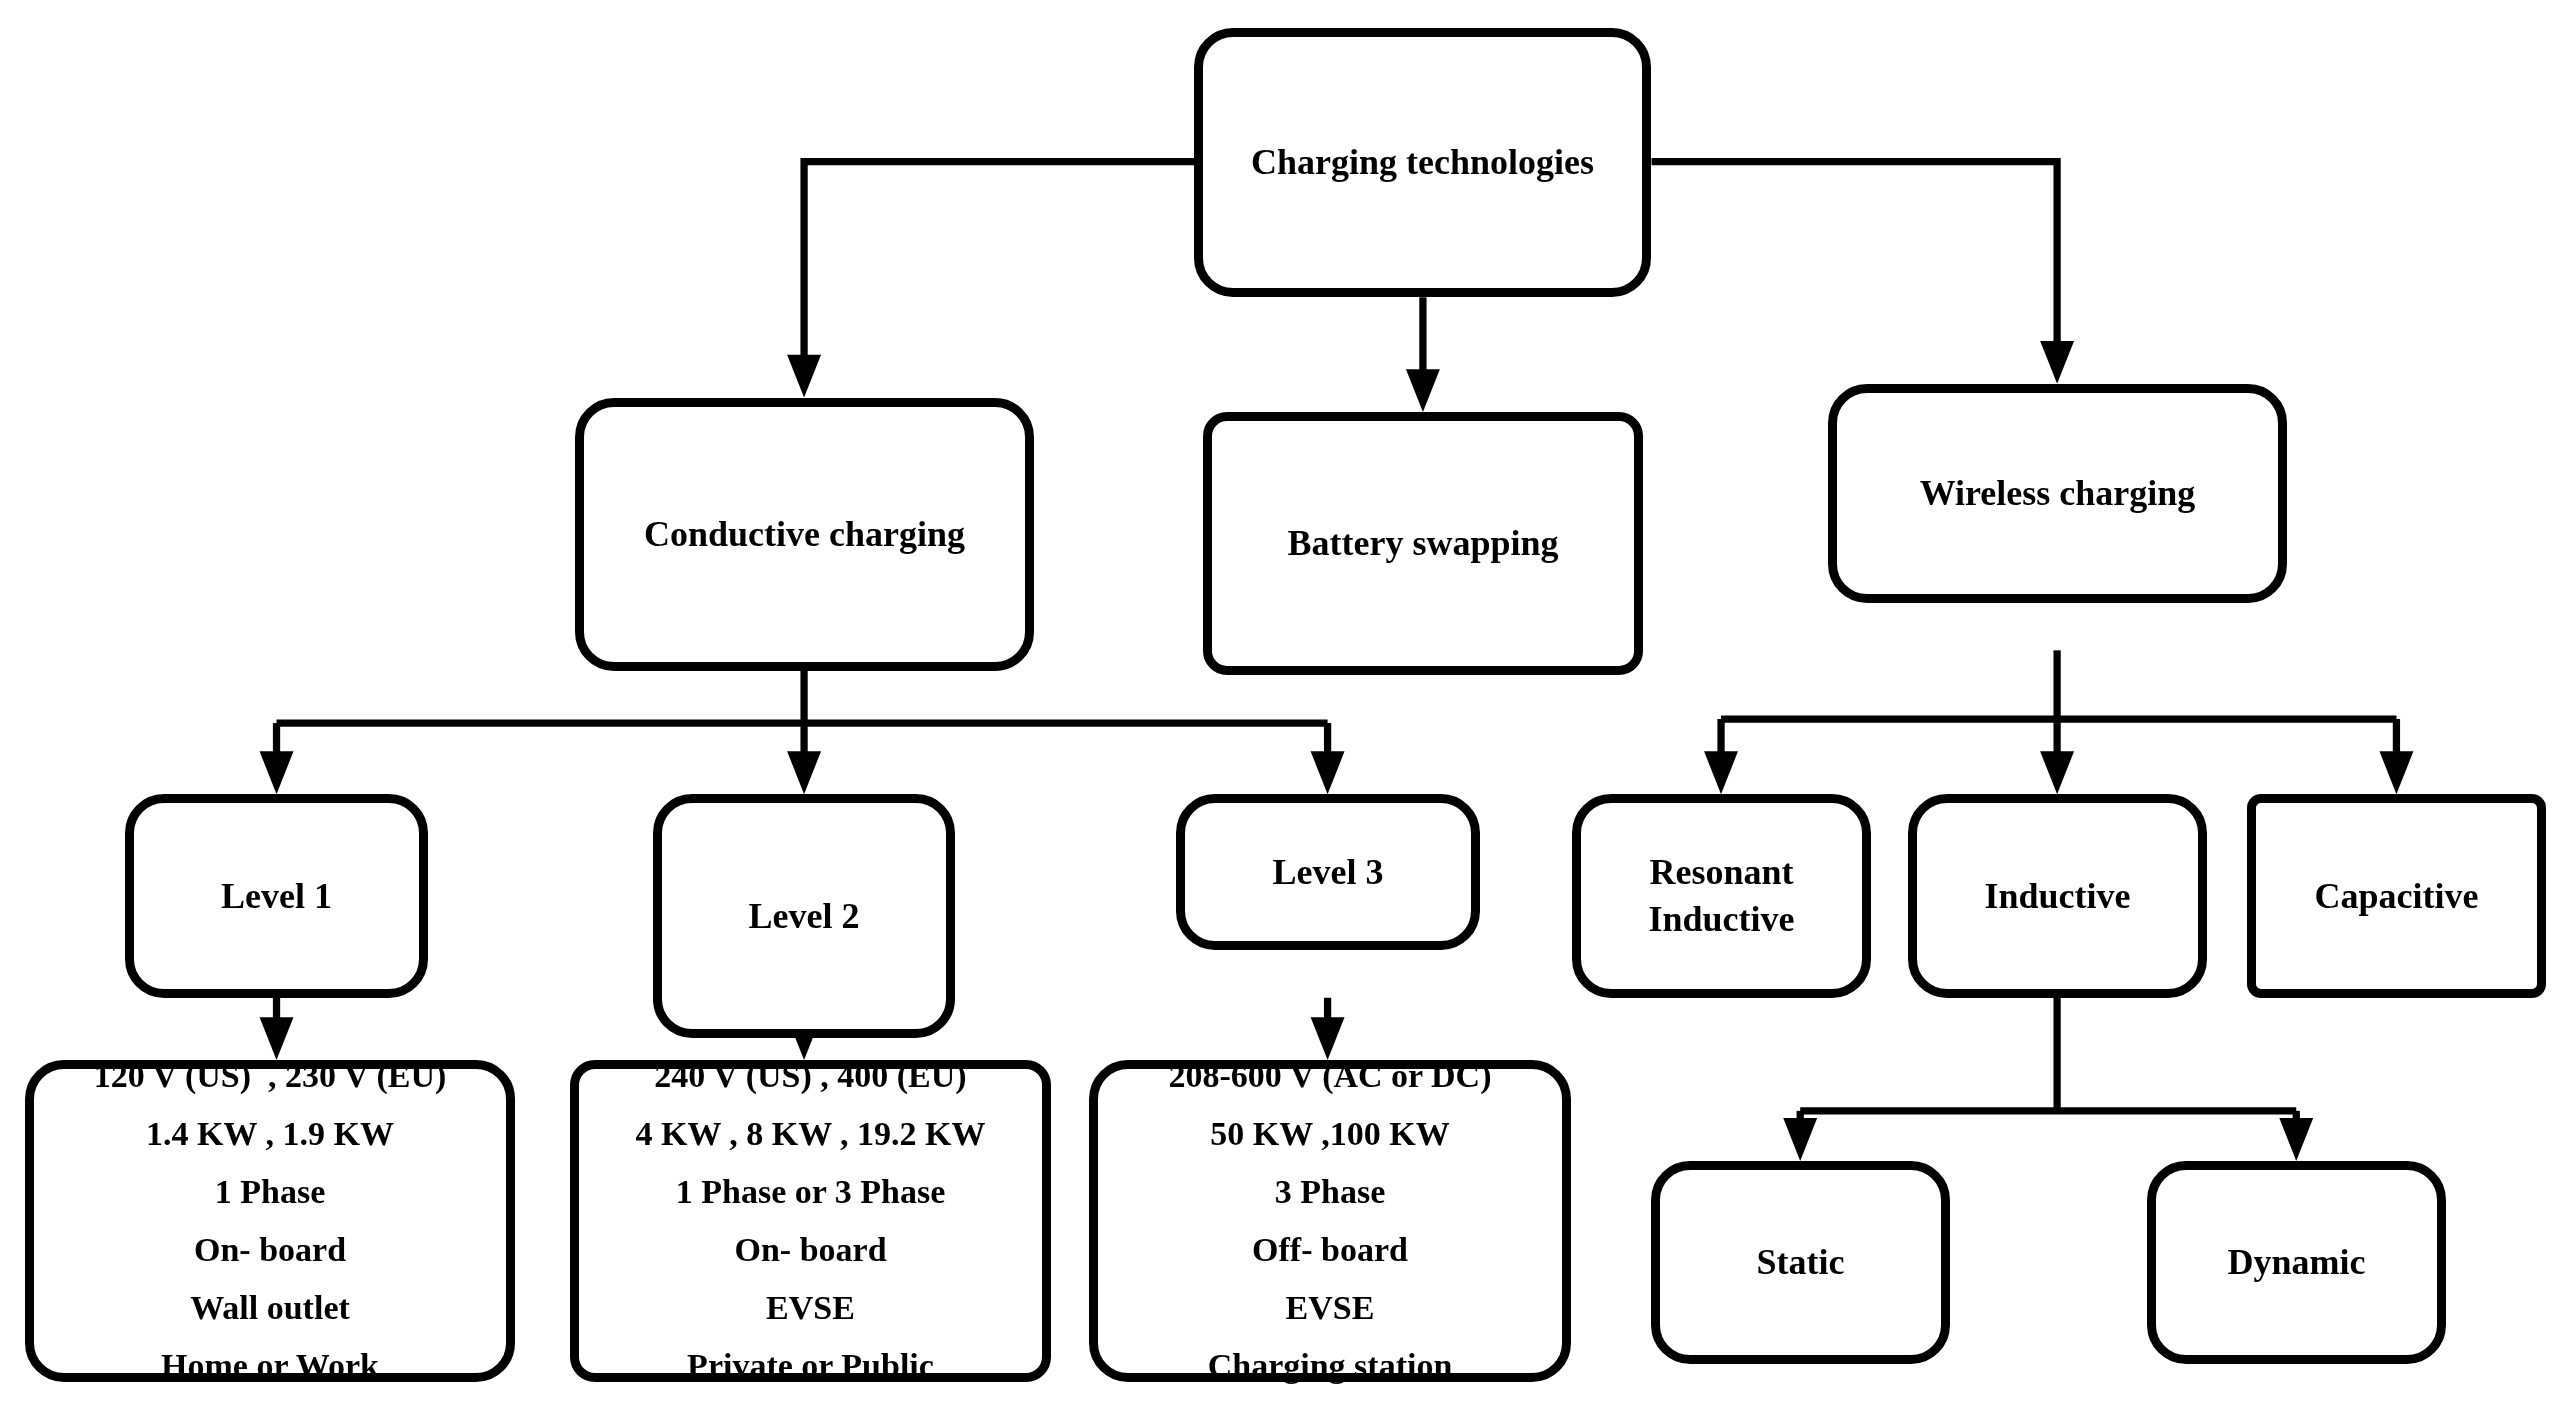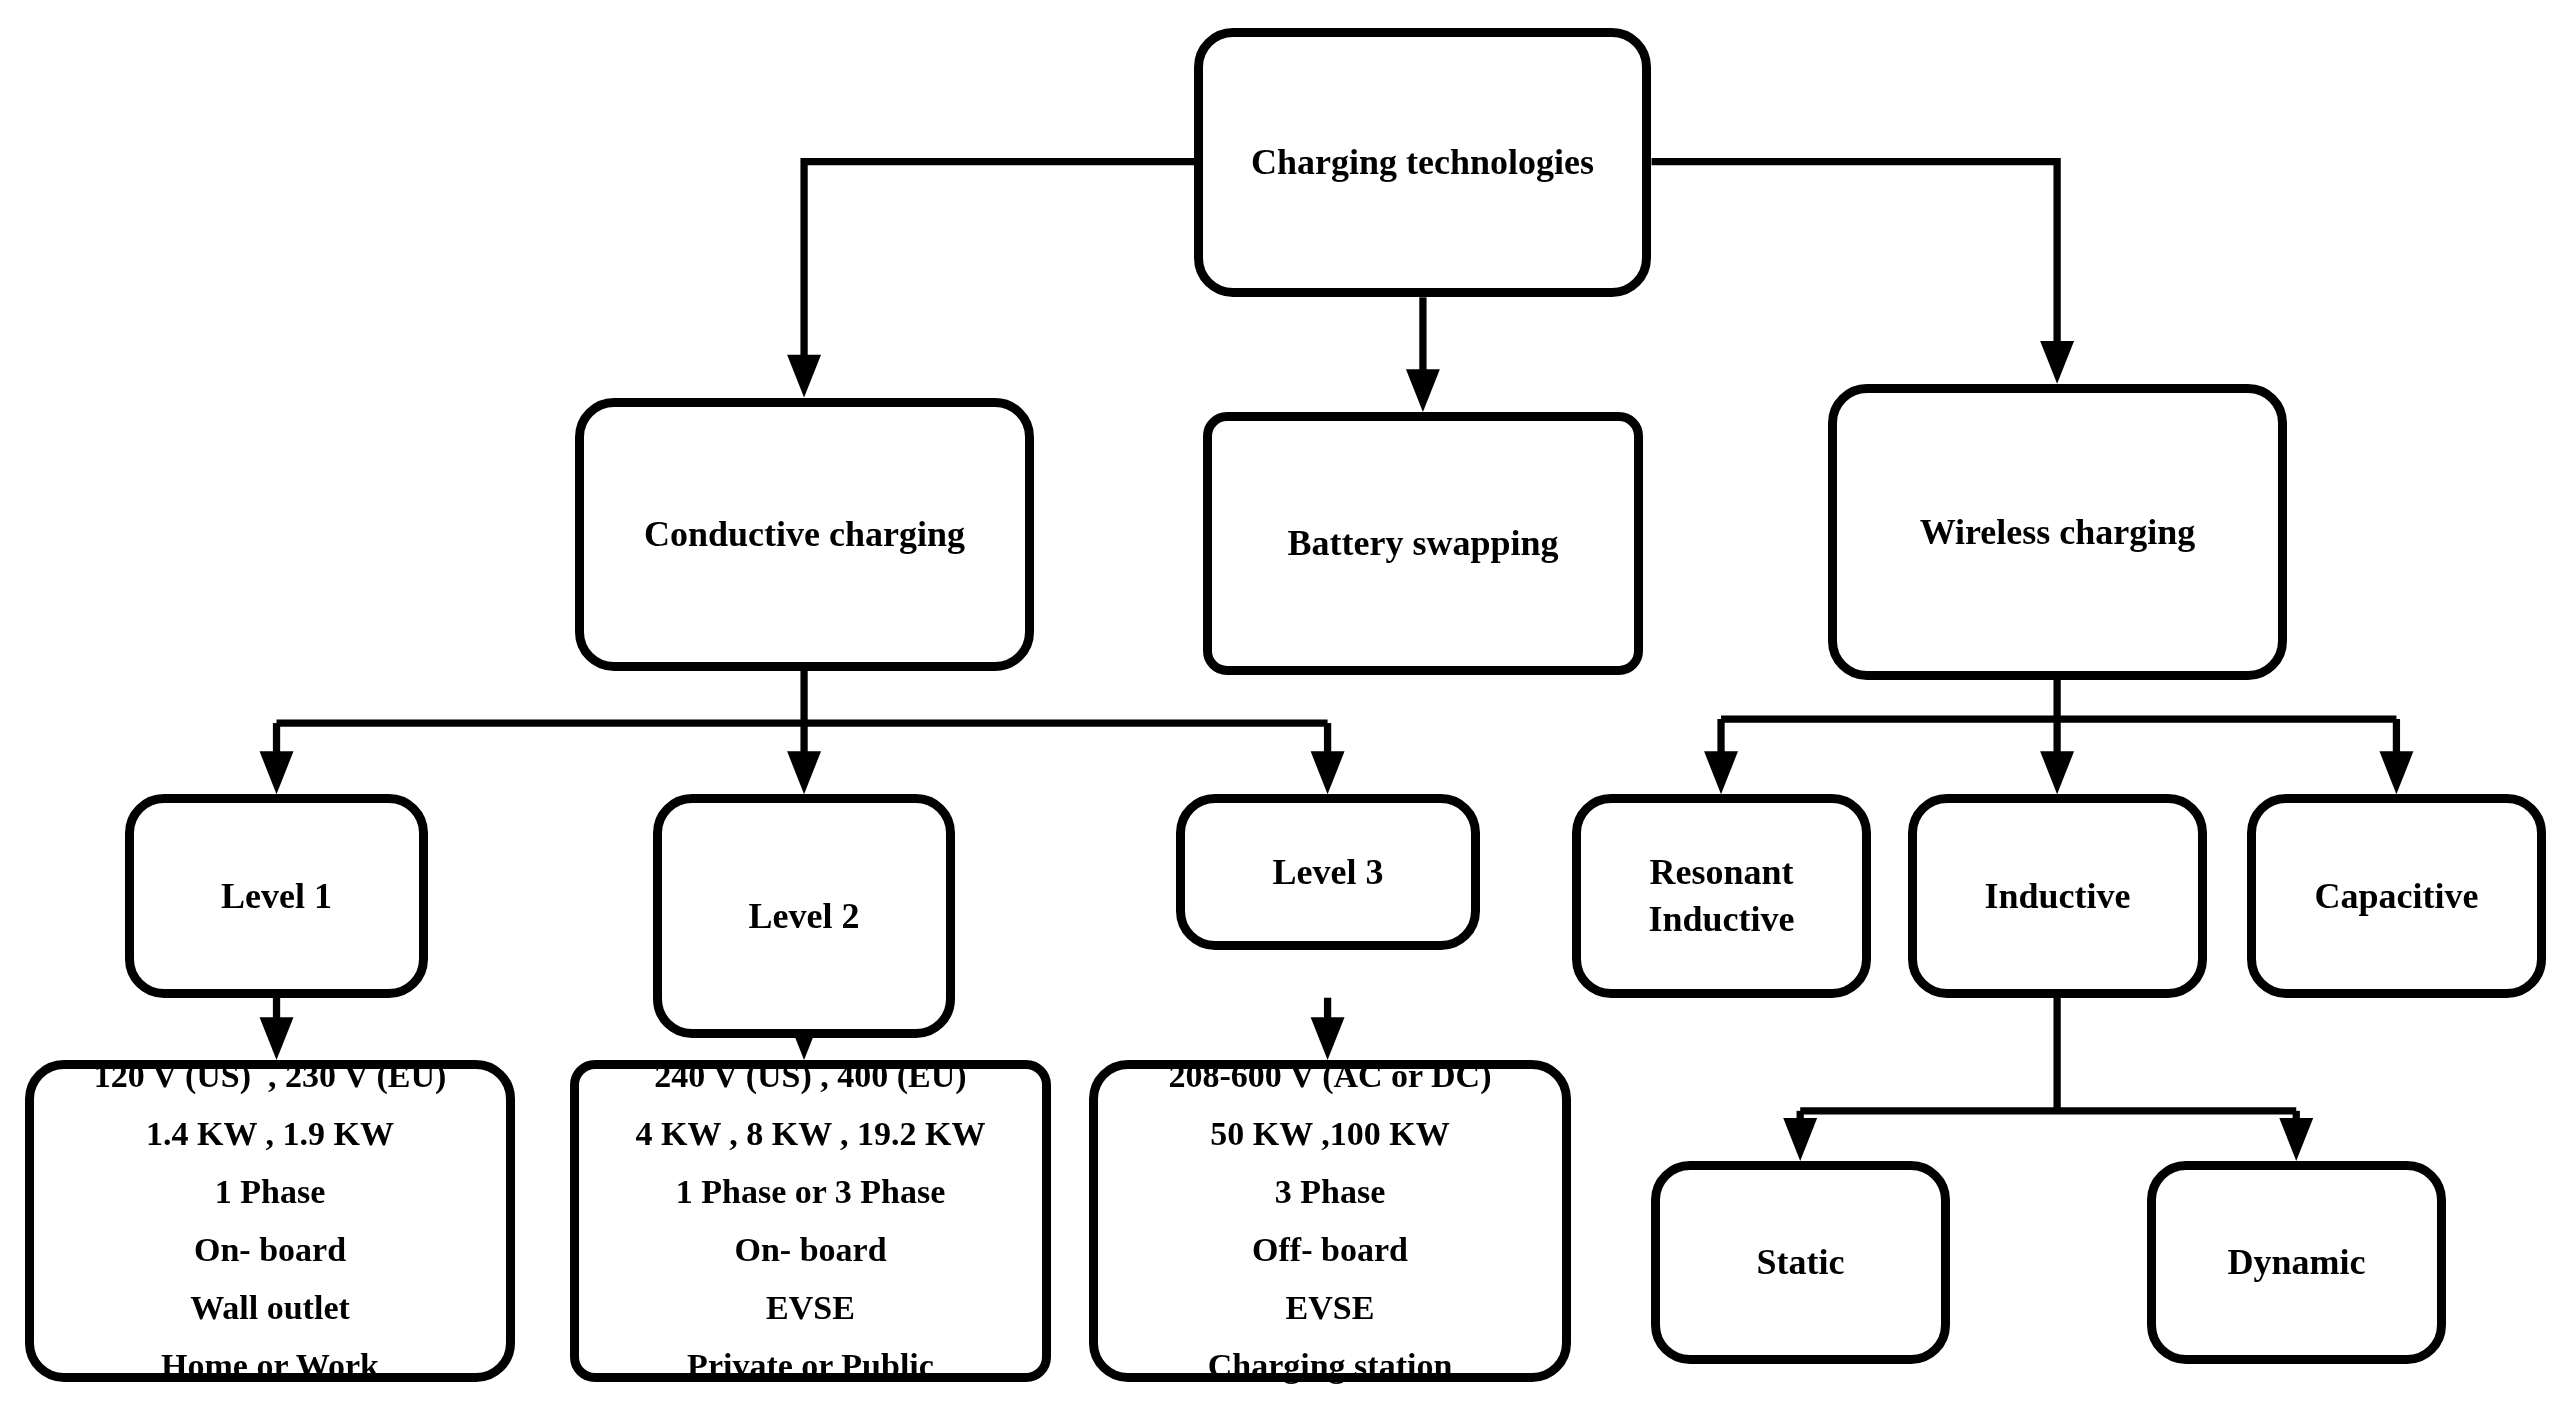--- a/index.html
+++ b/index.html
@@ -136,41 +136,41 @@
   <div class="node" style="left:1194px; top:28px; width:457px; height:269px;">
     <span class="label">Charging technologies</span>
   </div>
 
   <div class="node" style="left:575px; top:398px; width:459px; height:273px;">
     <span class="label">Conductive charging</span>
   </div>
   <div class="node" style="left:1203px; top:412px; width:440px; height:263px;border-radius:24px;">
     <span class="label">Battery swapping</span>
   </div>
-  <div class="node" style="left:1828px; top:384px; width:459px; height:296px;">
+  <div class="node" style="left:1828px; top:384px; width:459px; height:219px;">
     <span class="label">Wireless charging</span>
   </div>
 
   <div class="node" style="left:125px; top:794px; width:303px; height:204px;">
     <span class="label">Level 1</span>
   </div>
   <div class="node" style="left:653px; top:794px; width:302px; height:244px;">
     <span class="label">Level 2</span>
   </div>
   <div class="node" style="left:1176px; top:794px; width:304px; height:156px;">
     <span class="label">Level 3</span>
   </div>
 
   <div class="node" style="left:1572px; top:794px; width:299px; height:204px;">
     <span class="label narrow">Resonant Inductive</span>
   </div>
   <div class="node" style="left:1908px; top:794px; width:299px; height:204px;">
     <span class="label">Inductive</span>
   </div>
-  <div class="node" style="left:2247px; top:794px; width:299px; height:204px;">
+  <div class="node" style="left:2247px; top:794px; width:299px; height:204px;border-radius:14px;">
     <span class="label">Capacitive</span>
   </div>
 
   <div class="details" style="left:25px; top:1060px; width:490px; height:322px;">
     <div class="line">120 V (US)  , 230 V (EU)</div>
     <div class="line">1.4 KW , 1.9 KW</div>
     <div class="line">1 Phase</div>
     <div class="line">On- board</div>
     <div class="line">Wall outlet</div>
     <div class="line">Home or Work</div>

